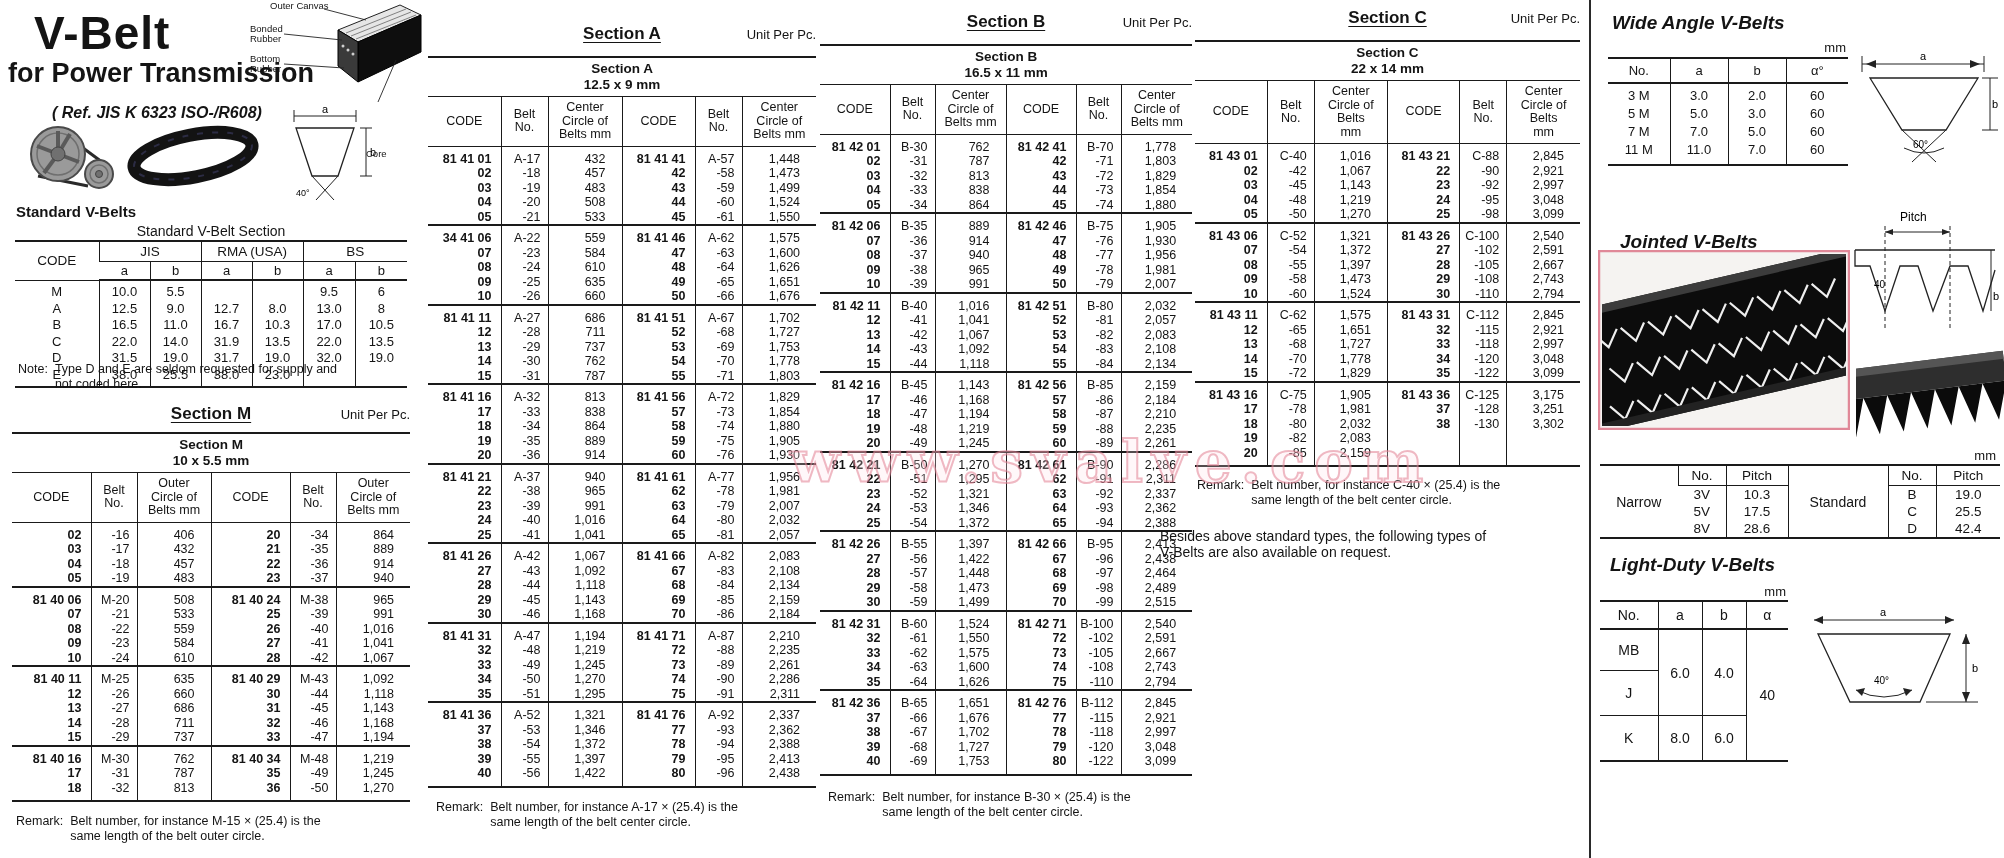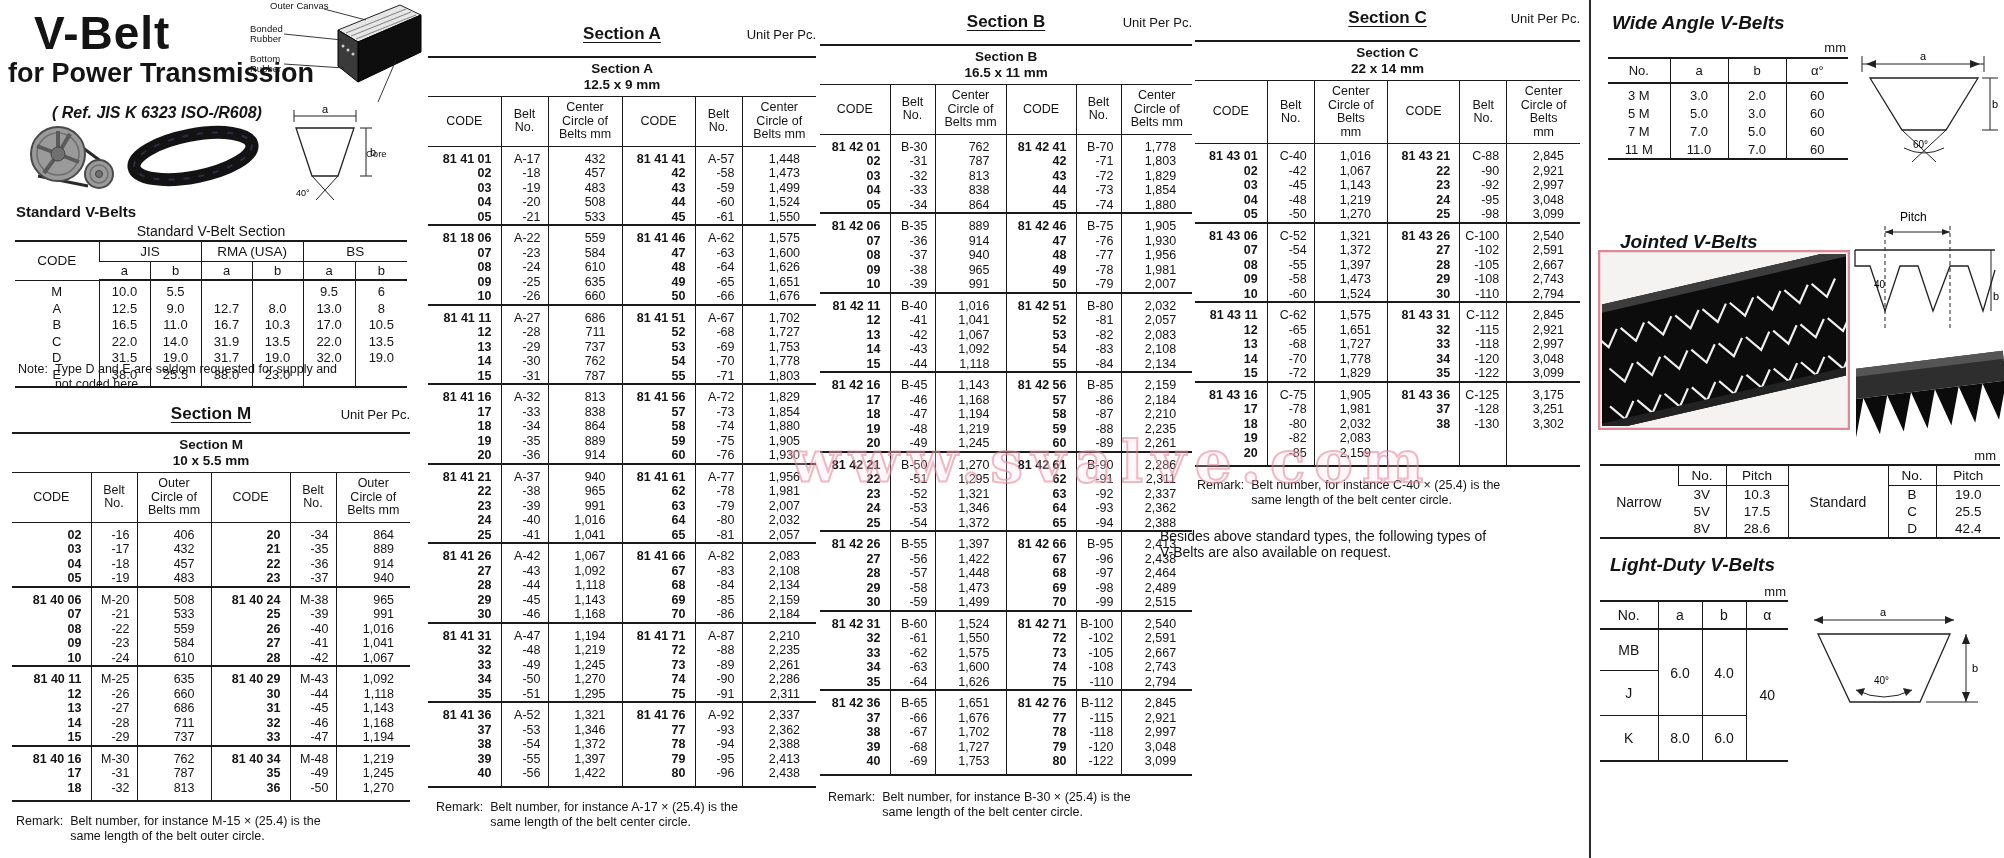--- a/index.html
+++ b/index.html
@@ -47,21 +47,21 @@
   .std tbody td{line-height:14.5px;}
   .std tbody tr:first-child td{padding-top:4px;}
   .std tbody tr:last-child td{padding-bottom:4px;}
   
   .mini{border-top:2px solid #1a1a1a;border-bottom:2px solid #1a1a1a;}
   .mini th,.mini td{font-size:13px;text-align:center;padding:1px 4px;}
   .mini th+th,.mini td+td,.mini th+td,.mini td+th{border-left:1px solid #1a1a1a;}
   .mini thead th{border-bottom:2px solid #1a1a1a;font-weight:normal;padding:4px 2px;}
   .mini tbody td{line-height:16px;}
   .mini tbody tr:first-child td{padding-top:4px;}
-  .mini tbody tr:last-child td{padding-bottom:0;}
+  .mini tbody tr:last-child td{padding-bottom:6px;}
   .ns{border-top:2px solid #1a1a1a;border-bottom:2px solid #1a1a1a;}
   .ns td,.ns th{font-size:13.5px;text-align:center;padding:1px 6px;}
   .ns td+td,.ns th+th,.ns td+th,.ns th+td{border-left:1px solid #1a1a1a;}
   .ns .hd{border-bottom:1px solid #1a1a1a;font-weight:normal;padding:2px 0;}
   .ns .side{font-size:14px;}
   .ld{border-top:2px solid #1a1a1a;border-bottom:2px solid #1a1a1a;}
   .ld td,.ld th{font-size:14px;text-align:center;padding:0 4px;}
   .ld td+td,.ld th+th,.ld td+th,.ld th+td{border-left:1px solid #1a1a1a;}
   .ld thead th{border-bottom:2px solid #1a1a1a;font-weight:normal;padding:5px 2px;}
   .ld .r1{height:40px;border-bottom:1px solid #1a1a1a;}
@@ -492,21 +492,21 @@
         </tr>
         <tr>
           <td class="bc0">05</td>
           <td class="bc1">-21</td>
           <td class="bc2">533</td>
           <td class="bc0">45</td>
           <td class="bc1">-61</td>
           <td class="bc2">1,550</td>
         </tr>
         <tr class="grp">
-          <td class="bc0">81 18 06</td>
+          <td class="bc0">34 41 06</td>
           <td class="bc1">A-22</td>
           <td class="bc2">559</td>
           <td class="bc0">81 41 46</td>
           <td class="bc1">A-62</td>
           <td class="bc2">1,575</td>
         </tr>
         <tr>
           <td class="bc0">07</td>
           <td class="bc1">-23</td>
           <td class="bc2">584</td>

